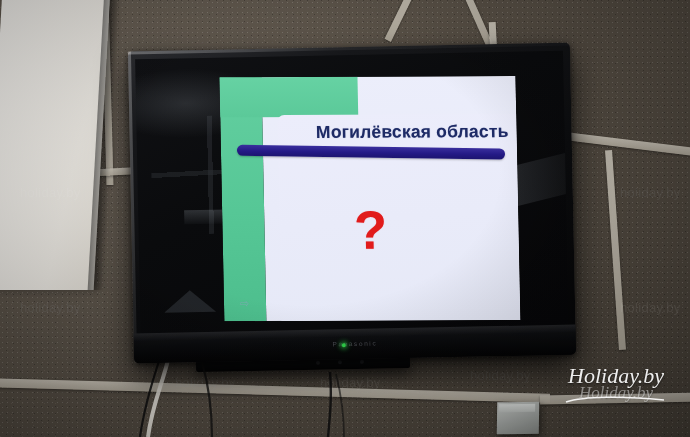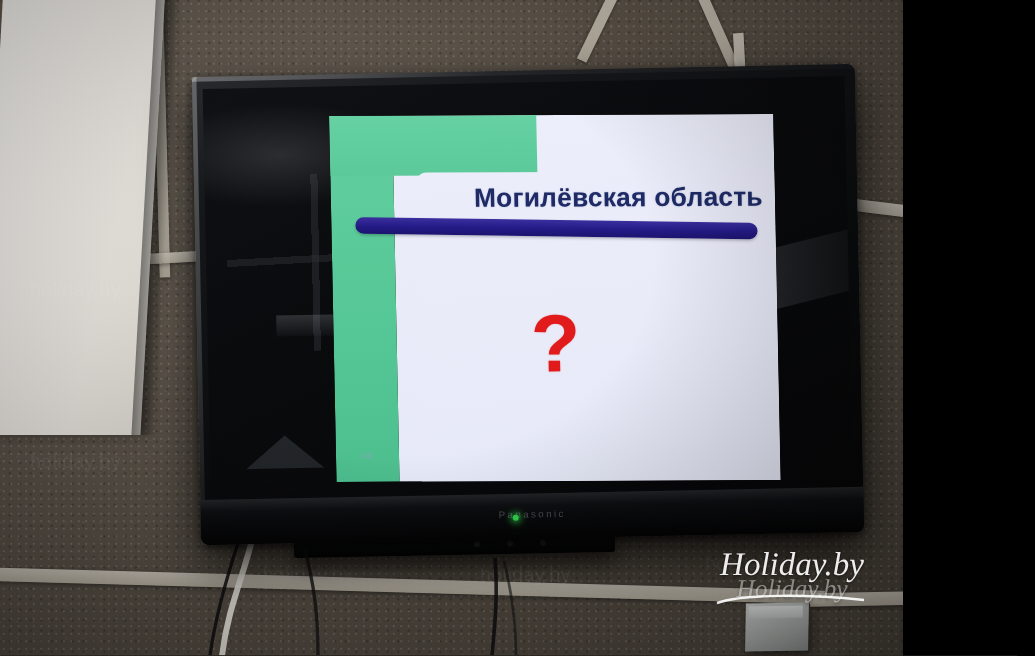--- a/index.html
+++ b/index.html
@@ -1,18 +1,18 @@
 <!DOCTYPE html>
 <html><head>
 <meta charset="utf-8">
 <style>
   html,body{margin:0;padding:0;background:#000;}
   body{width:690px;height:437px;overflow:hidden;font-family:"Liberation Sans",sans-serif;}
 
-  #scene{position:relative;width:602px;height:437px;overflow:hidden;background:#5a5047;}
+  #scene{position:relative;width:690px;height:437px;overflow:hidden;background:#5a5047;}
 
   
   .wall-base{position:absolute;inset:0;
     background:
       radial-gradient(circle at 20% 30%, rgba(255,255,255,.05), transparent 60%),
       linear-gradient(150deg,#5f564b 0%,#564e44 40%,#4b443b 100%);}
   .speckle{position:absolute;inset:0;opacity:.55;
     background-image:
       radial-gradient(circle, rgba(255,255,255,.30) 0.6px, transparent 0.9px),
       radial-gradient(circle, rgba(0,0,0,.45) 0.6px, transparent 0.9px),

